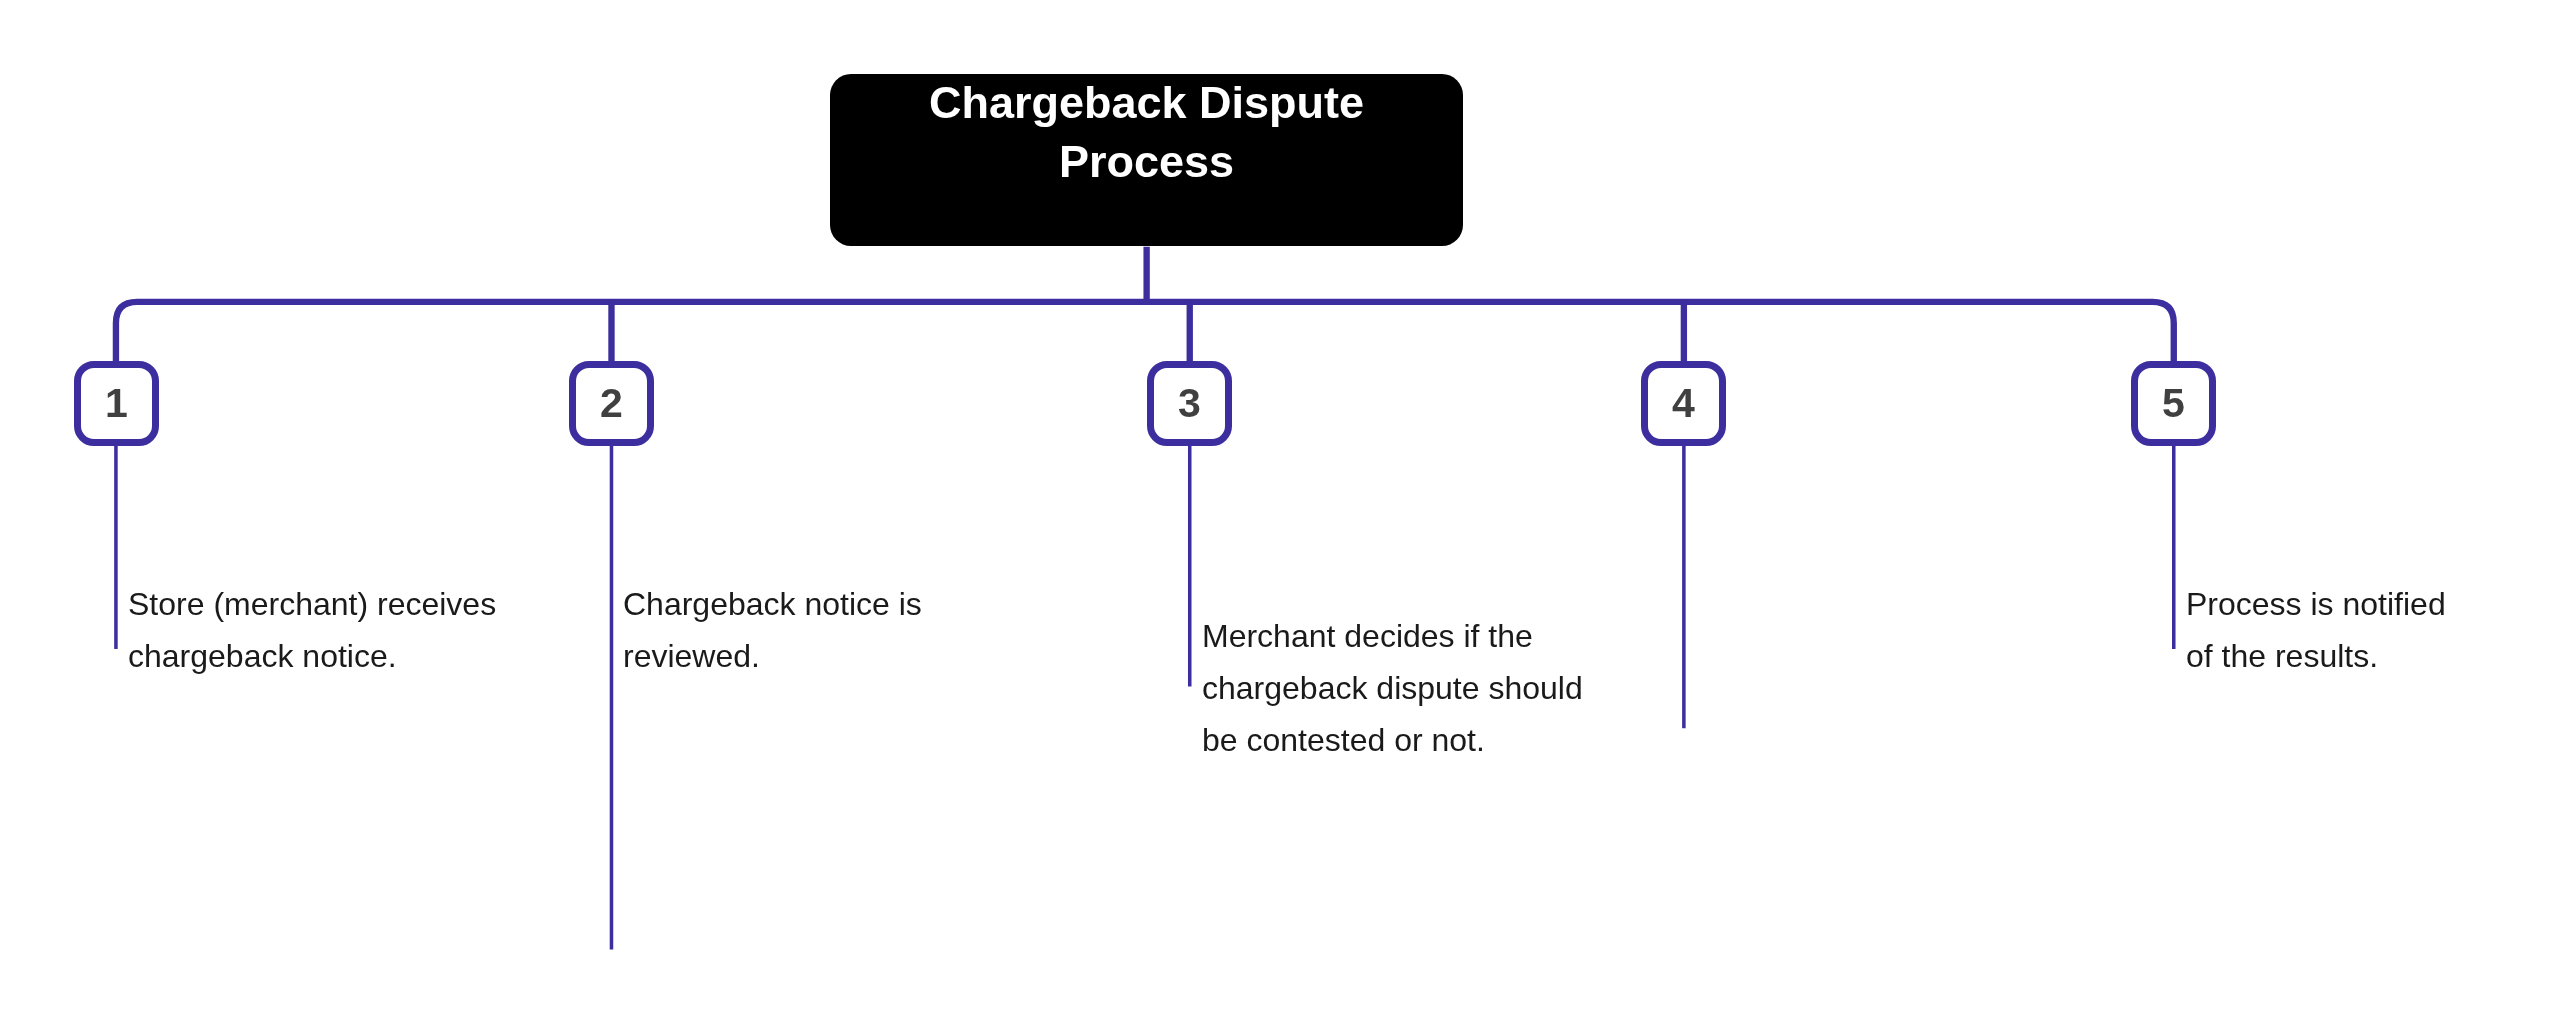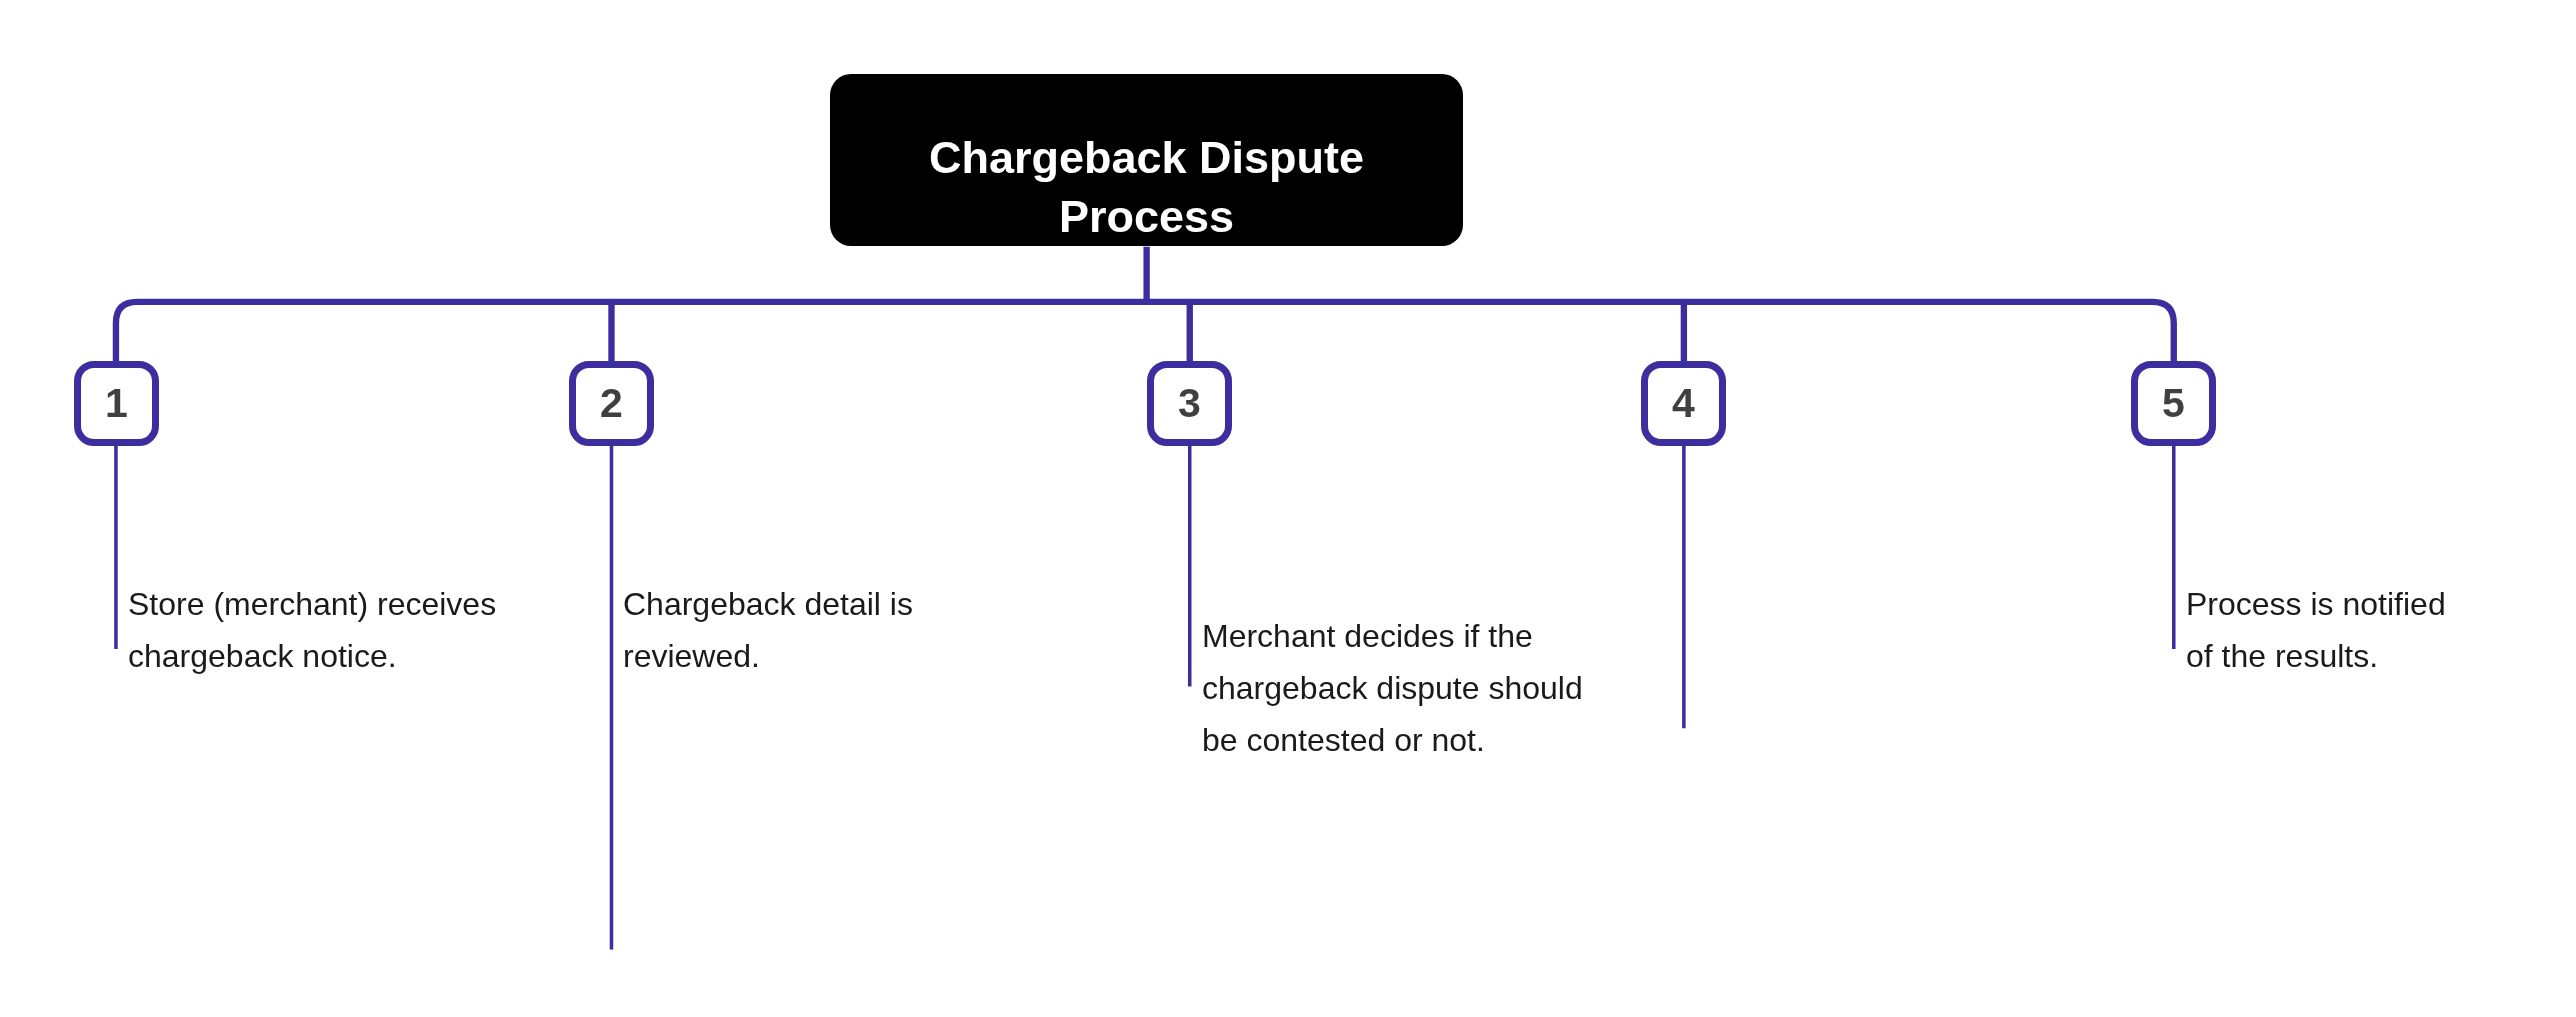--- a/index.html
+++ b/index.html
@@ -12,21 +12,21 @@
 
   .connectors { position: absolute; left: 0; top: 0; width: 2576px; height: 1018px; }
   .connectors path { stroke: var(--accent, #3c2e9e); fill: none; }
   .rail { stroke-width: 9; }
   .drop { stroke-width: 5; }
 
   .title-box {
     position: absolute; left: 830px; top: 74px; width: 633px; height: 172px;
     background: var(--title-bg, #000); color: var(--title-text, #fff);
     border-radius: 21px;
-    display: flex; align-items: flex-end; justify-content: center;
+    display: flex; align-items: flex-start; justify-content: center;
     text-align: center; font-size: 45px; font-weight: 700; line-height: 1.3;
     padding: 0 42px;
   }
 
   .num-box {
     position: absolute; top: 361px; width: 85px; height: 85px;
     background: #ffffff; border: 7px solid var(--accent, #3c2e9e); border-radius: 20px;
     display: flex; align-items: center; justify-content: center;
     font-size: 41px; font-weight: 700; color: var(--number, #404040);
   }
@@ -90,21 +90,21 @@
   </div>
   <div class="num-box p4">
     <span>4</span>
   </div>
   <div class="num-box p5">
     <span>5</span>
   </div>
 
   <div class="node-text t1">Store (merchant) receives
 chargeback notice.</div>
-  <div class="node-text t2">Chargeback detail is
+  <div class="node-text t2">Chargeback notice is
 reviewed.</div>
   <div class="node-text t3">Merchant decides if the
 chargeback dispute should
 be contested or not.</div>
   <div class="node-text t5">Process is notified
 of the results.</div>
 
 
 </div>
 

